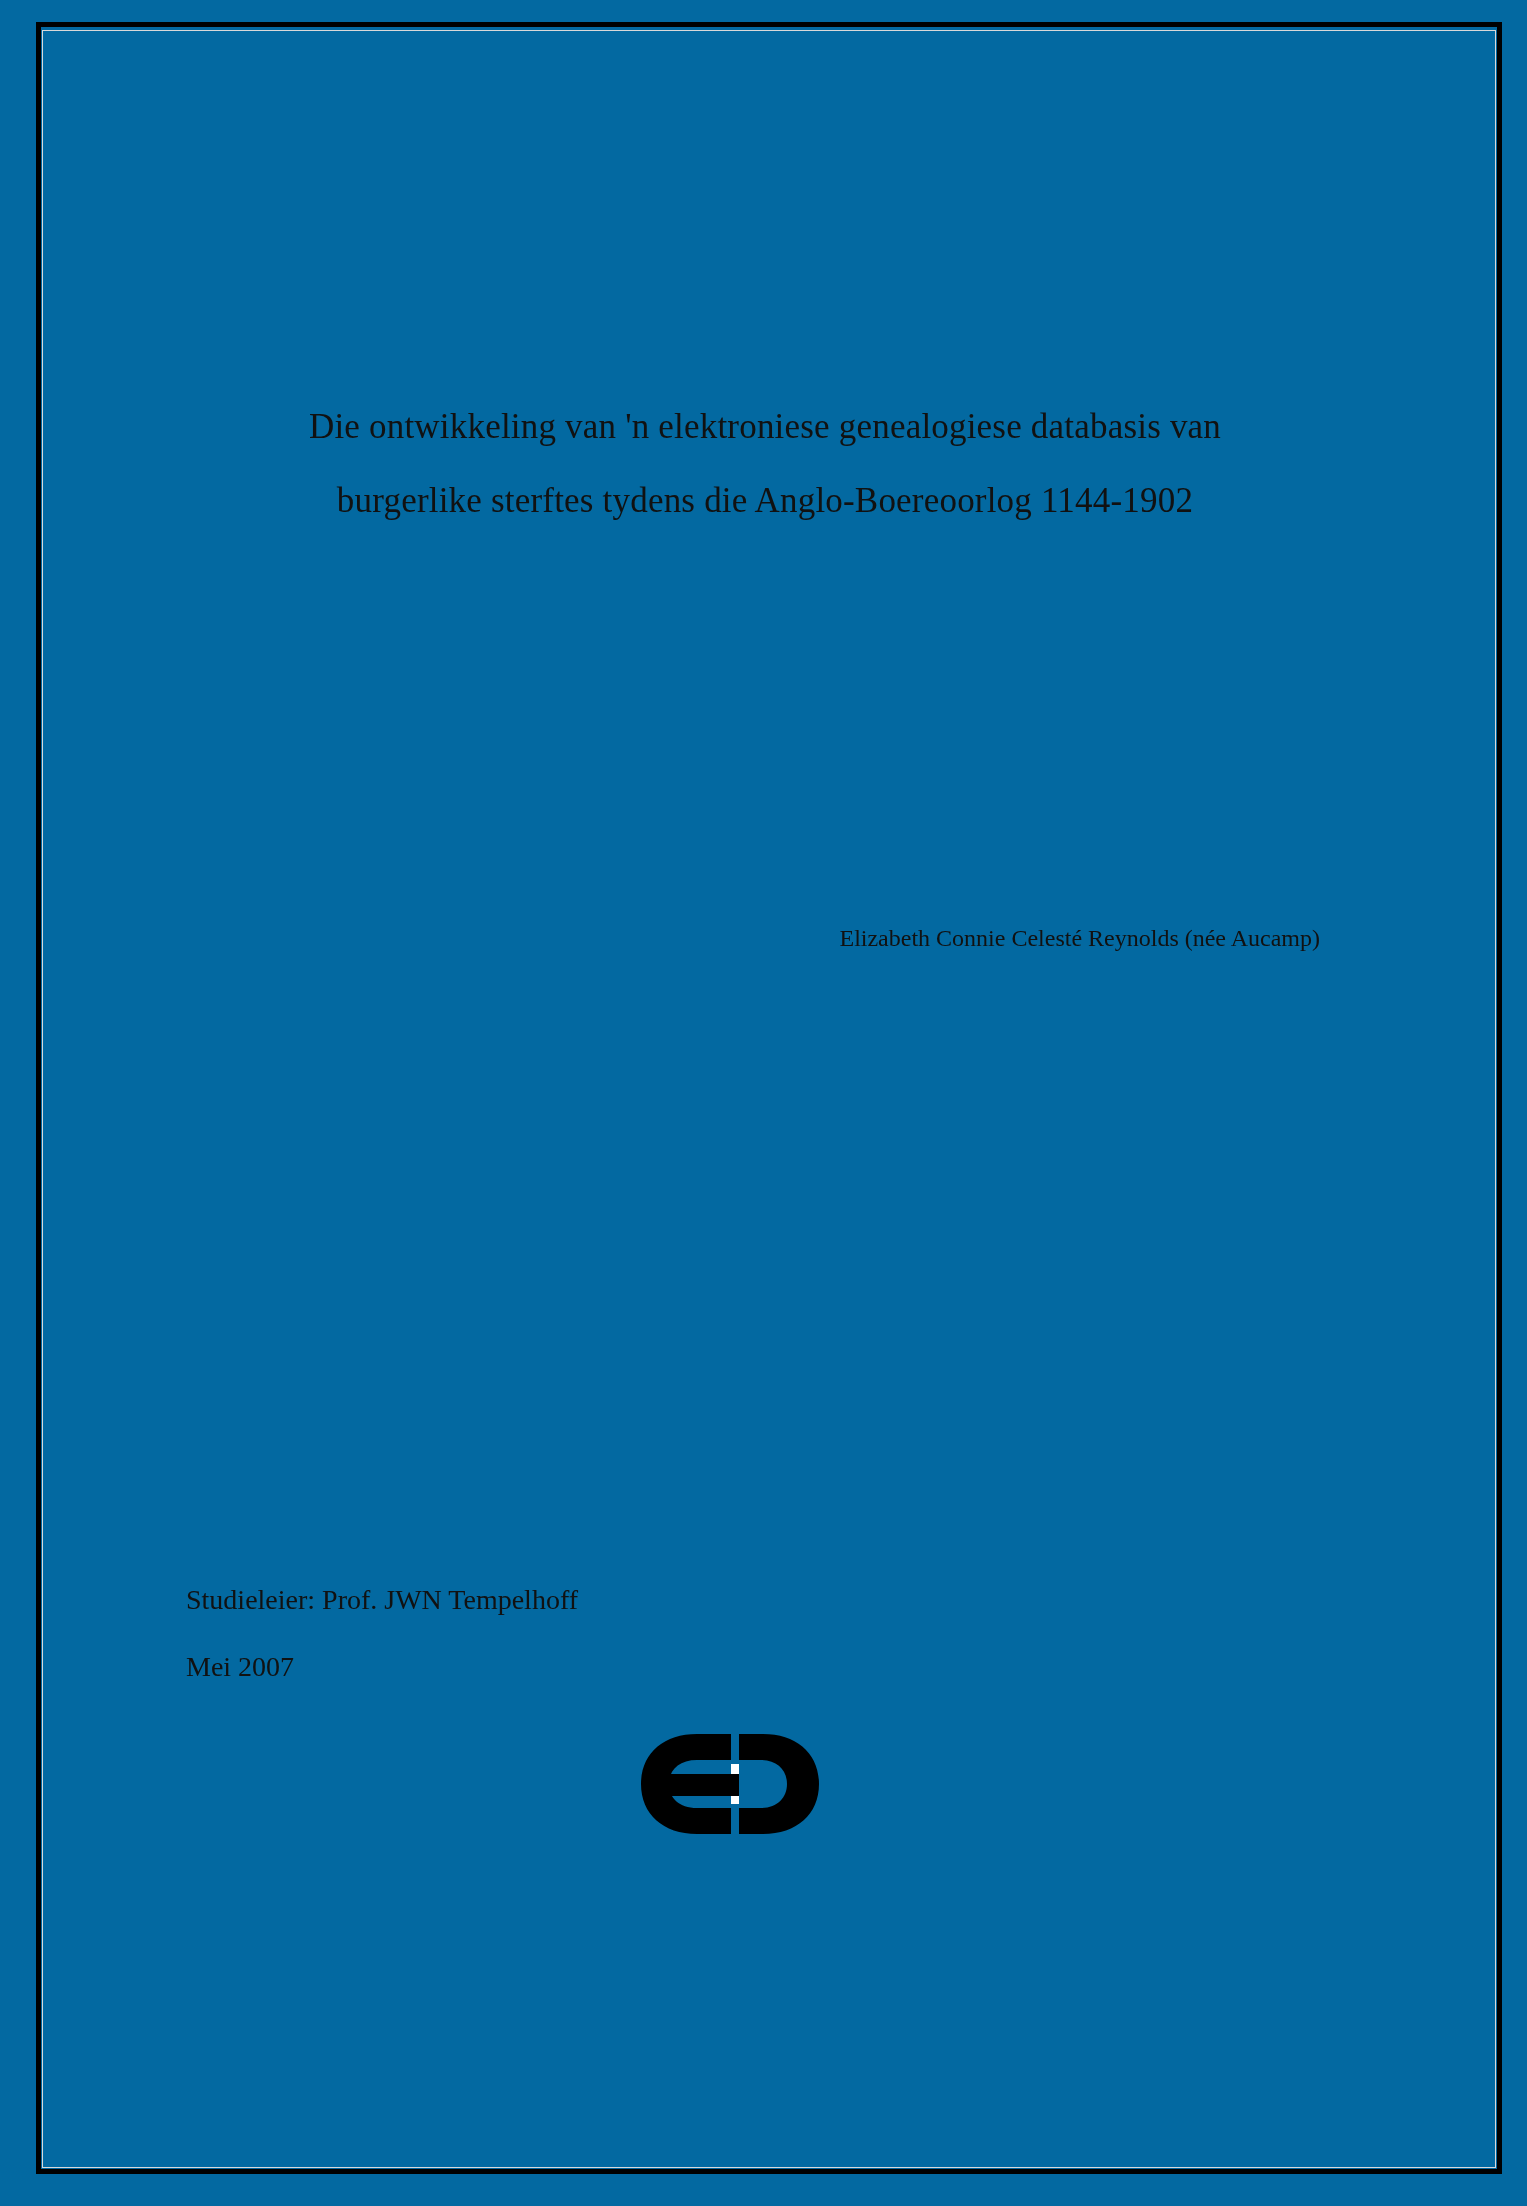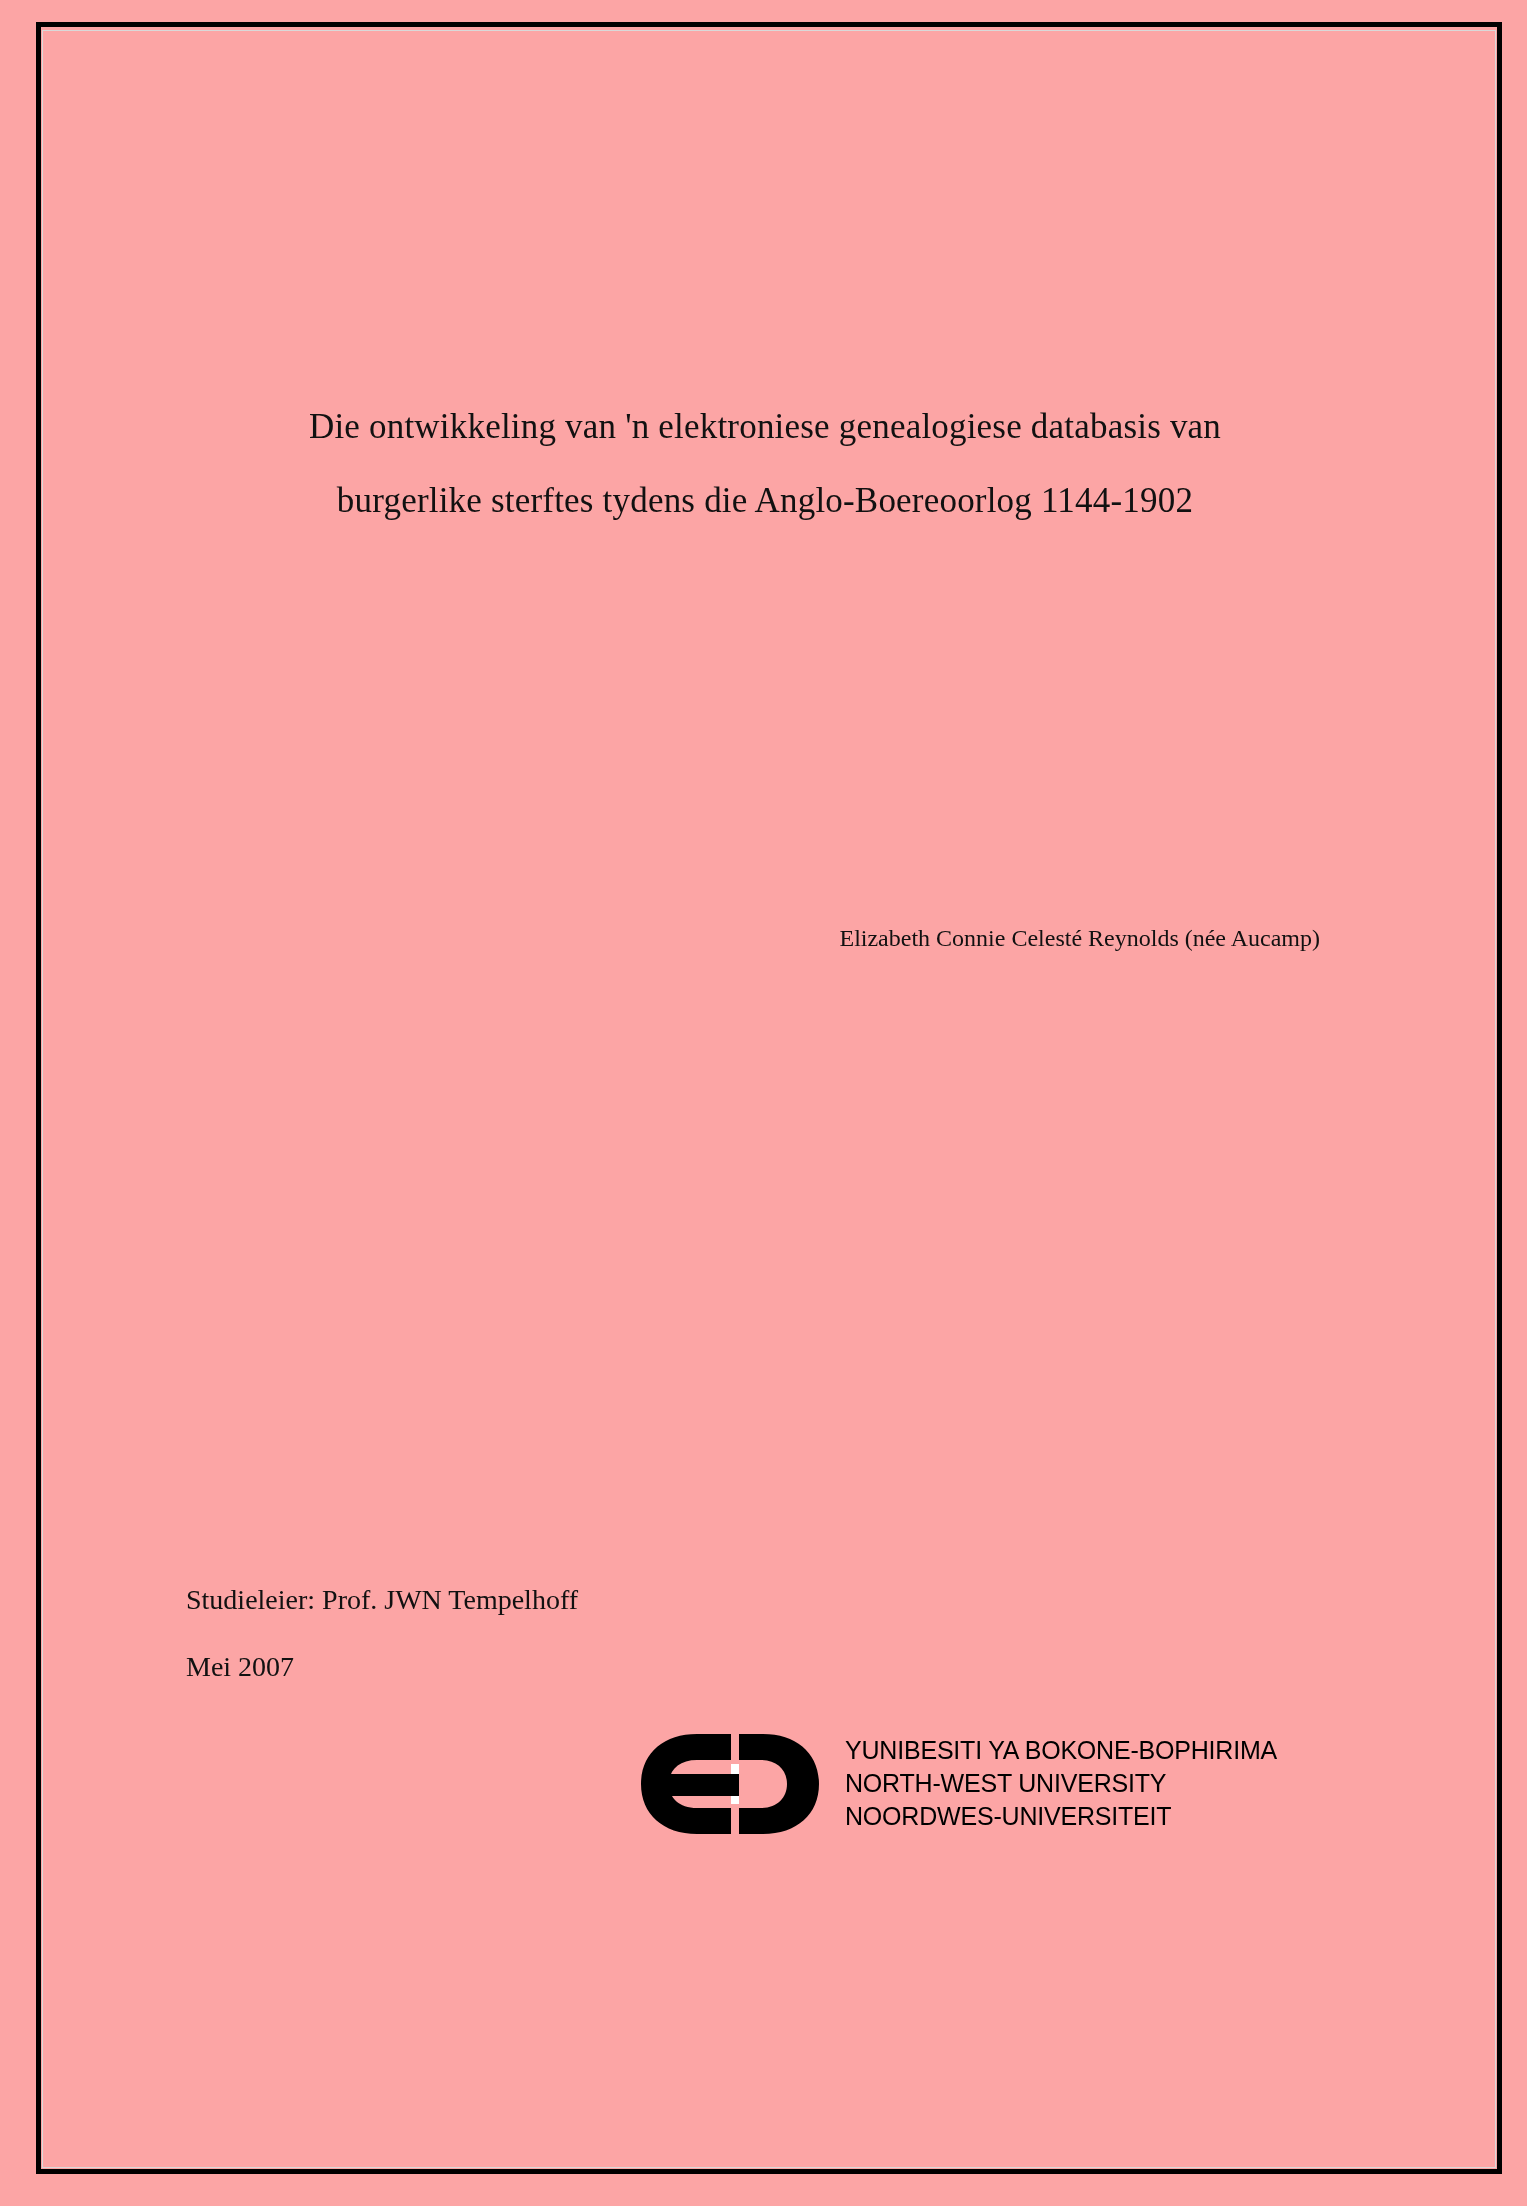--- a/index.html
+++ b/index.html
@@ -15,21 +15,21 @@
     position: relative;
     overflow: hidden;
   }
 
   .page {
     position: absolute;
     left: 0;
     top: 0;
     width: 1527px;
     height: 2206px;
-    background: #fca5a5;
+    background: #0369a1;
   }
 
   
   .scan-frame {
     position: absolute;
     left: 36px;
     top: 22px;
     width: 1466px;
     height: 2152px;
     border: 5px solid #000;
@@ -174,21 +174,16 @@
 
     <div class="logo-block">
       <div class="logo-mark">
         <svg width="200" height="108" viewBox="0 0 200 108" xmlns="http://www.w3.org/2000/svg">
           <path d="M62 4 C28 4 6 24 6 54 C6 84 28 104 62 104 L96 104 L96 78 L62 78 C44 78 34 68 34 54 C34 40 44 30 62 30 L96 30 L96 4 Z" fill="#000"></path>
           <path d="M104 4 L104 30 L126 30 C142 30 152 40 152 54 C152 68 142 78 126 78 L104 78 L104 104 L128 104 C162 104 184 84 184 54 C184 24 162 4 128 4 Z" fill="#000"></path>
           <rect x="96" y="34" width="8" height="40" fill="#fff"></rect>
           <rect x="20" y="44" width="84" height="22" fill="#000"></rect>
         </svg>
       </div>
-      <div class="logo-text">
-        <div>YUNIBESITI YA BOKONE-BOPHIRIMA</div>
-        <div>NORTH-WEST UNIVERSITY</div>
-        <div>NOORDWES-UNIVERSITEIT</div>
-      </div>
     </div>
 
   </div>
 </div>
 
 </body></html>

